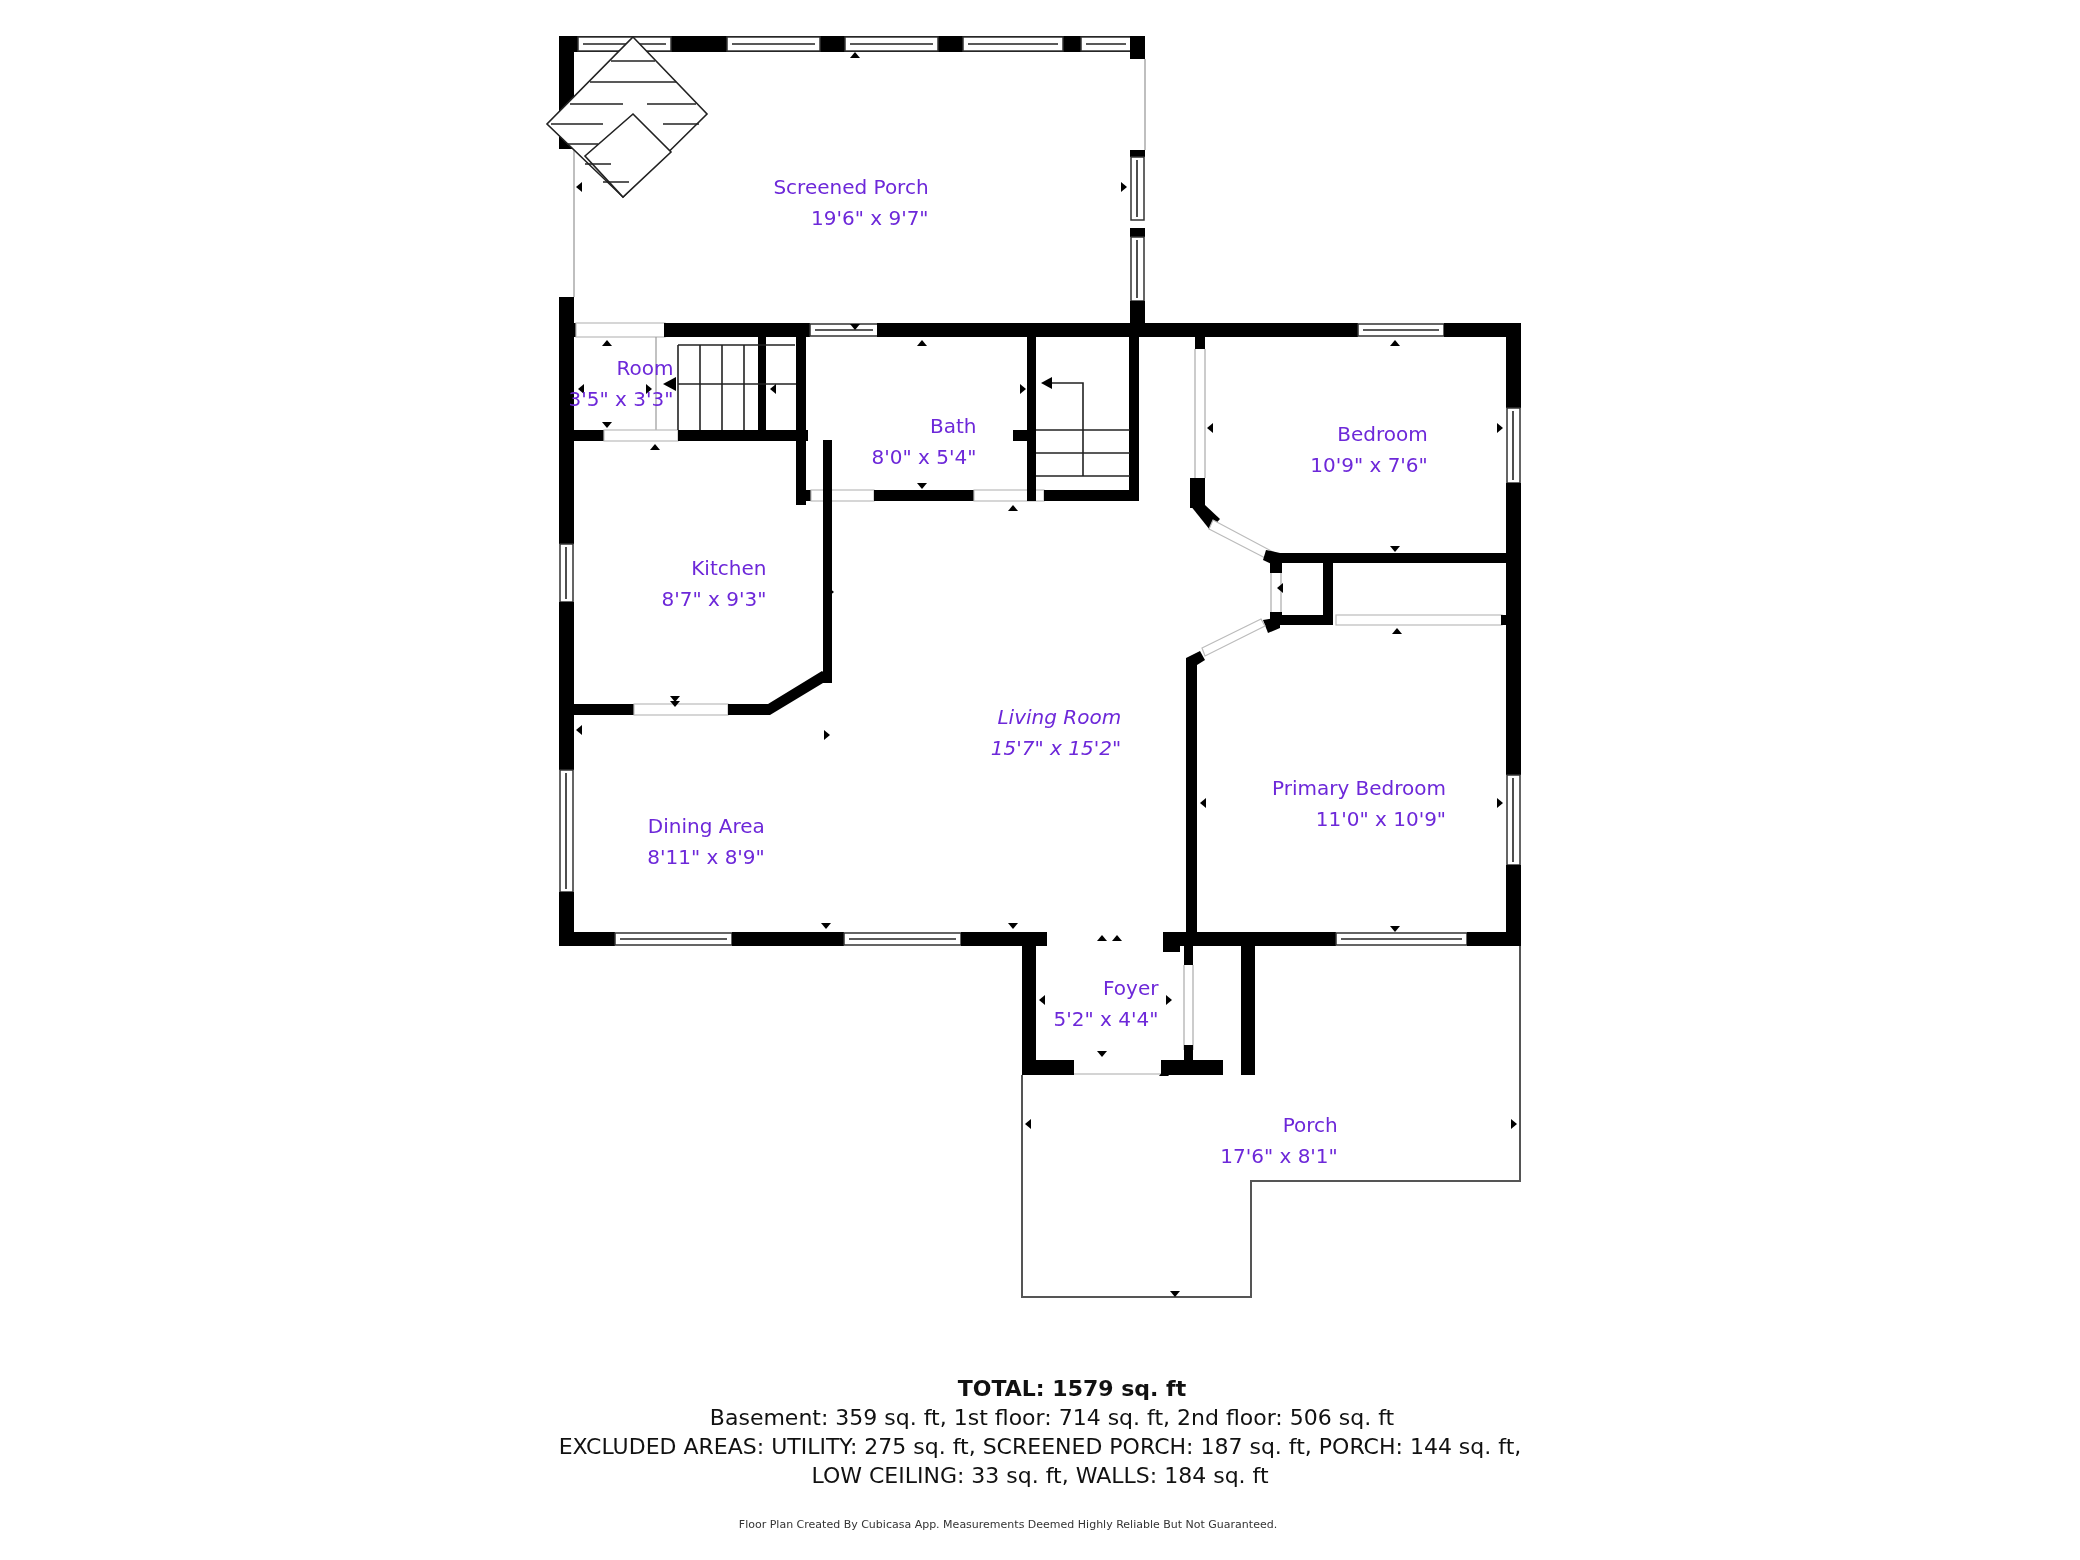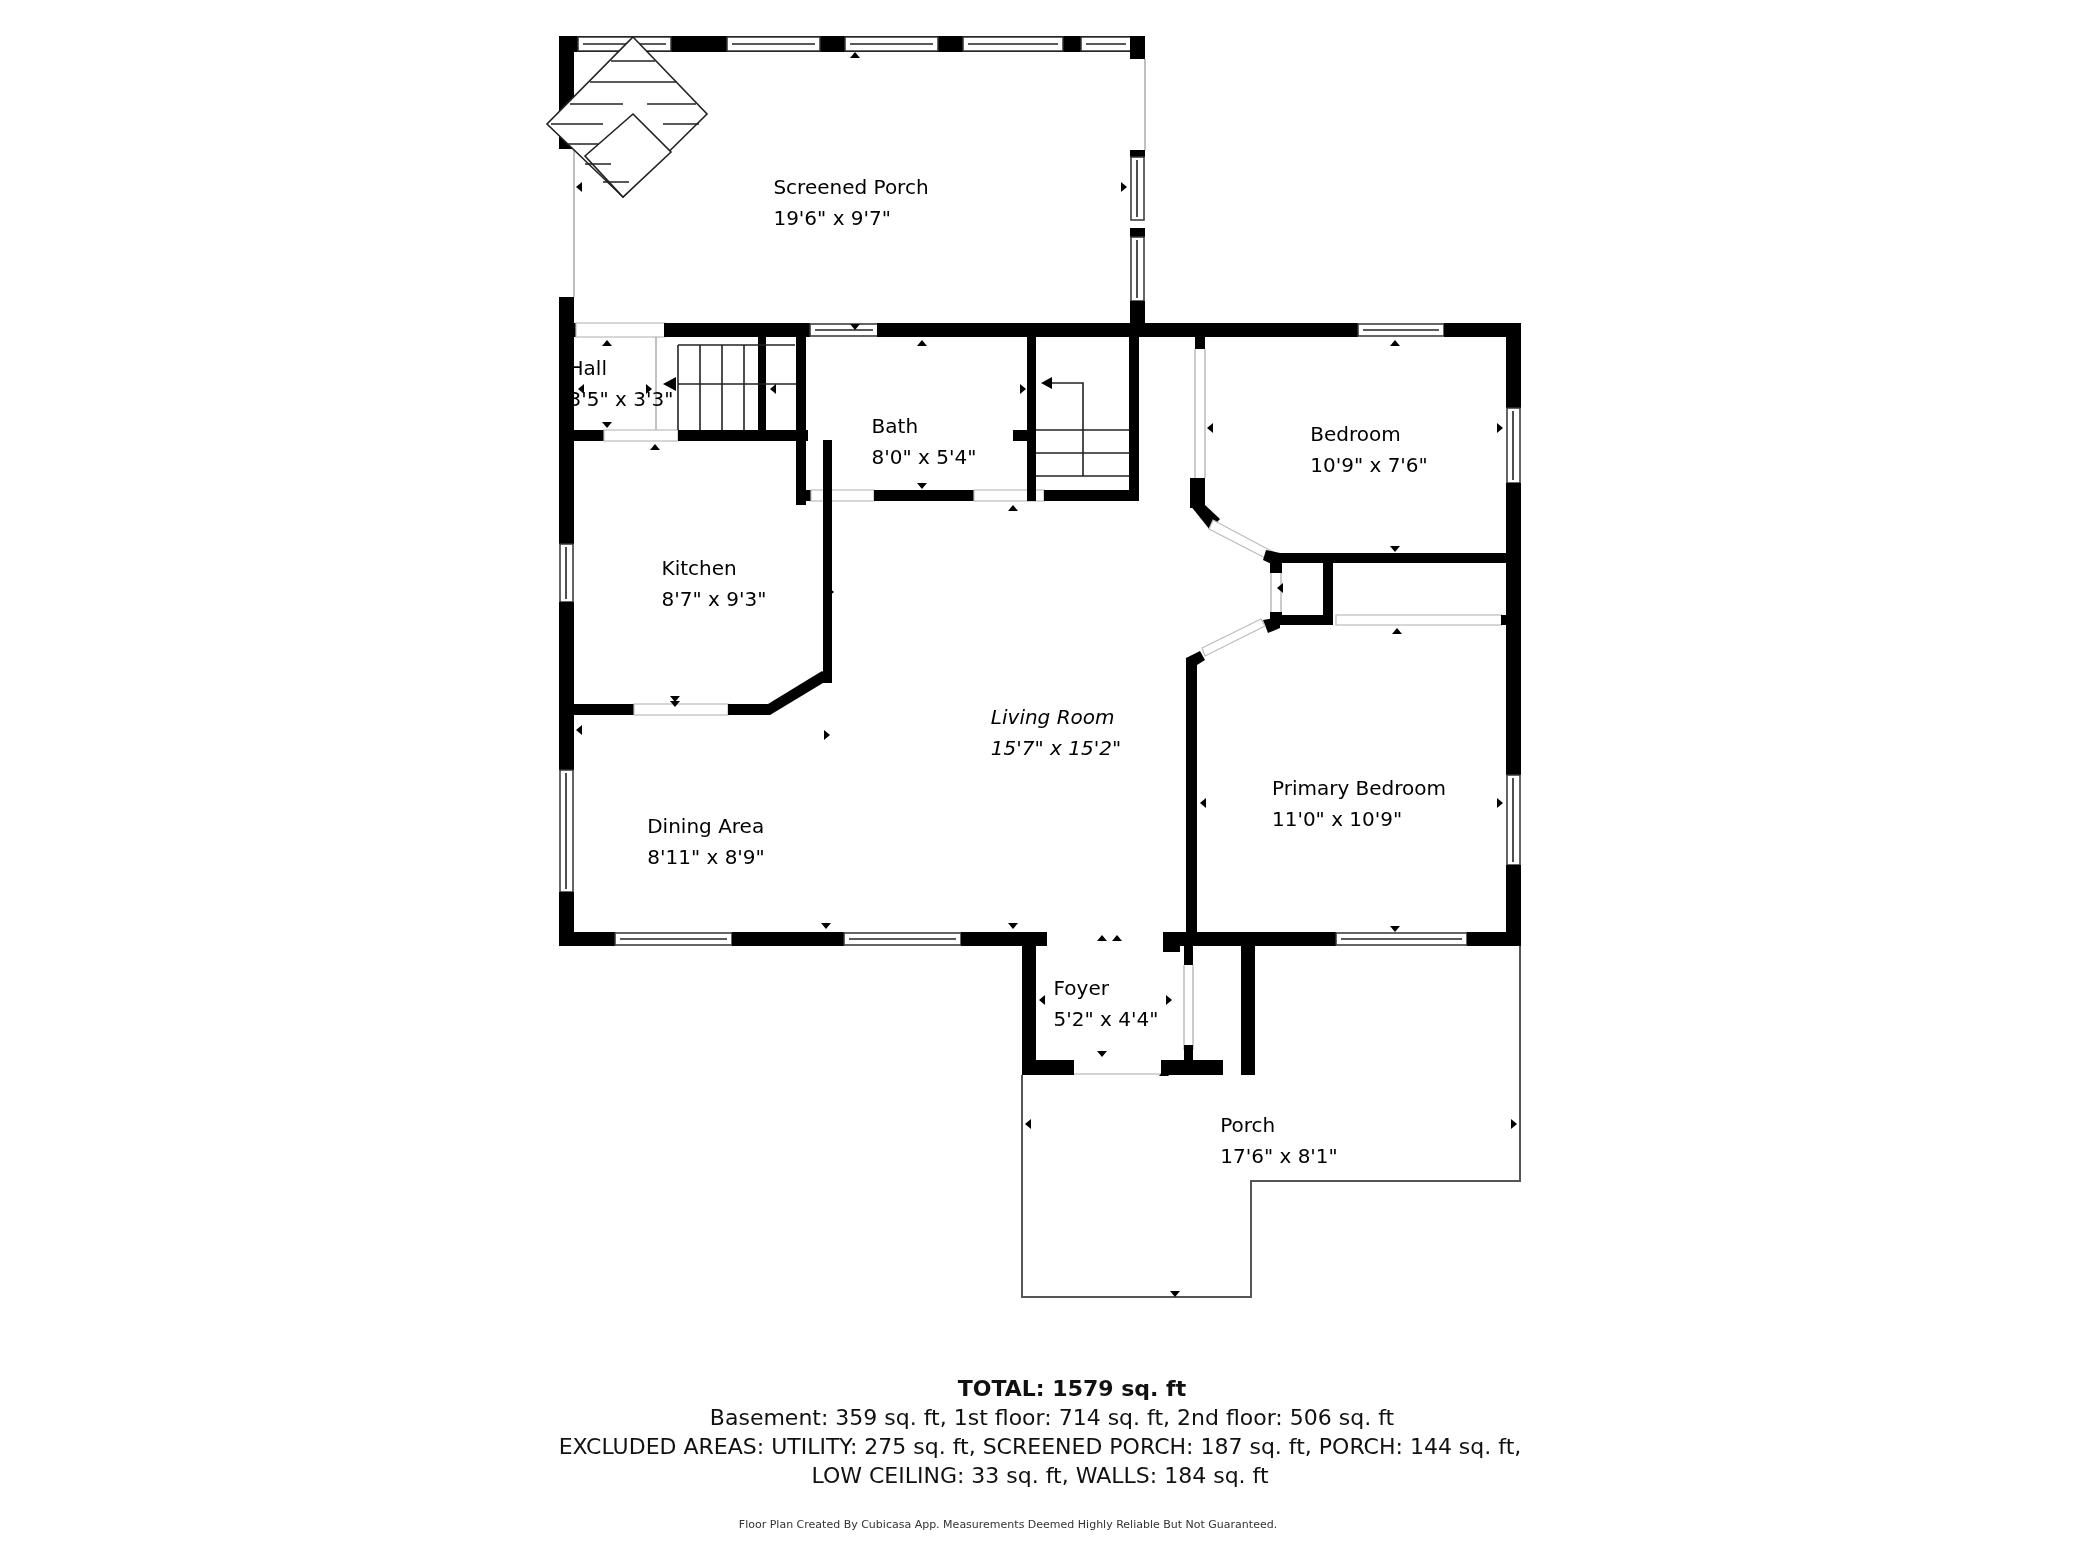--- a/index.html
+++ b/index.html
@@ -4,21 +4,21 @@
 <style>
   html, body { margin: 0; padding: 0; background: #ffffff; }
   body { width: 2080px; height: 1560px; position: relative; overflow: hidden; font-family: "DejaVu Sans", sans-serif; color: #1a1a1a; }
   #plan { position: absolute; left: 0; top: 0; width: 2080px; height: 1560px; }
   .wall { fill: #000; }
   .thin { fill: none; stroke: #555; stroke-width: 2; }
   .win { fill: #fff; stroke: #333; stroke-width: 1.5; }
   .opening { fill: #fff; stroke: #bbb; stroke-width: 1.2; }
   .stair { fill: none; stroke: #222; stroke-width: 1.6; }
   .marker { fill: #000; }
-  .room-label { position: absolute; text-align: left; font-family: "DejaVu Sans", sans-serif; font-size: 20px; line-height: 31px; color: #000000; white-space: nowrap; transform: translateX(-50%); }
+  .room-label { position: absolute; text-align: right; font-family: "DejaVu Sans", sans-serif; font-size: 20px; line-height: 31px; color: #6d28d9; white-space: nowrap; transform: translateX(-50%); }
   .summary-line { position: absolute; left: 0; width: 2080px; text-align: center; font-size: 22px; font-family: "DejaVu Sans", sans-serif; color: #111; }
   .disclaimer { position: absolute; left: 0; width: 2016px; text-align: center; font-size: 11px; font-family: "DejaVu Sans", sans-serif; color: #333; top: 1518px; }
 </style>
 </head>
 <body>
 
 <svg id="plan" viewBox="0 0 2080 1560" xmlns="http://www.w3.org/2000/svg">
 
   <g>
 
@@ -231,21 +231,21 @@
     <polygon points="1517,1124 1511,1119 1511,1129"></polygon>
     <polygon points="1175,1297 1170,1291 1180,1291"></polygon>
   </g>
 </svg>
 
 <div class="room-label" style="left:851px; top:172px;">
   <div>Screened Porch</div>
   <div>19'6" x 9'7"</div>
 </div>
 <div class="room-label" style="left:621px; top:353px;">
-  <div>Hall</div>
+  <div>Room</div>
   <div>3'5" x 3'3"</div>
 </div>
 <div class="room-label" style="left:924px; top:411px;">
   <div>Bath</div>
   <div>8'0" x 5'4"</div>
 </div>
 <div class="room-label" style="left:1369px; top:419px;">
   <div>Bedroom</div>
   <div>10'9" x 7'6"</div>
 </div>

